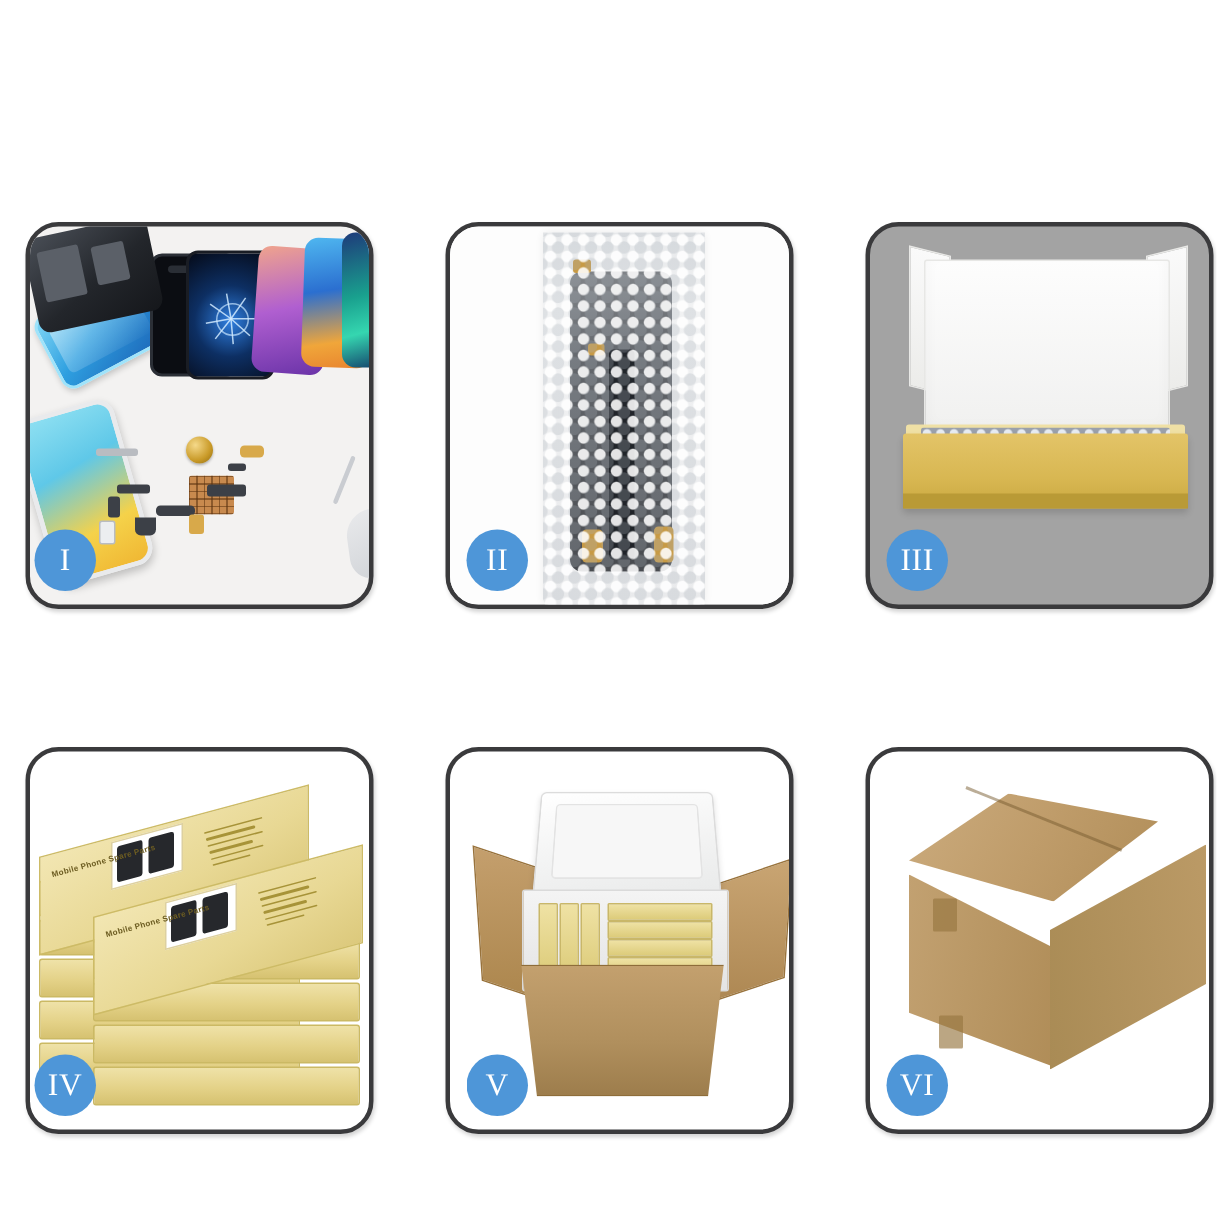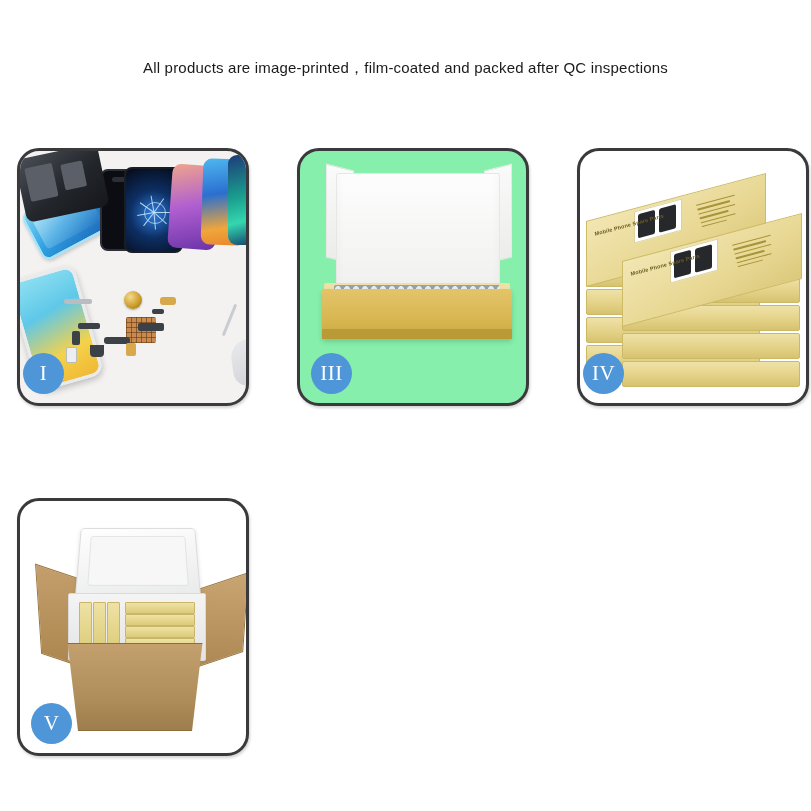--- a/index.html
+++ b/index.html
@@ -184,21 +184,21 @@
     background-size:11px 11px;
     opacity:.92;
   }
   .bubbles.b2{
     background-image:radial-gradient(circle at 5px 5px,rgba(170,178,186,.45) 3.8px,rgba(255,255,255,0) 4.4px);
     background-position:5px 5px;
     opacity:.6;
   }
 
   
-  .p3{background:#86efac;}
+  .p3{background:#a3a3a3;}
   .lid-back{
     position:absolute;left:36px;top:22px;width:162px;height:118px;
     background:linear-gradient(180deg,#fdfdfd,#f0f0ef);
     border:1px solid #e7e7e5;border-radius:2px;
     box-shadow:inset 0 -6px 10px rgba(0,0,0,.04);
   }
   .lid-flap-l{
     position:absolute;left:26px;top:16px;width:26px;height:92px;
     background:linear-gradient(180deg,#fafafa,#ececea);
     transform:skewY(14deg);border:1px solid #e8e8e6;
@@ -320,21 +320,20 @@
     background:linear-gradient(260deg,#bb9a66,#a98b55);
     clip-path:polygon(0 38%,100% 0,100% 62%,0 100%);
   }
   .seam{position:absolute;background:rgba(120,92,48,.5);}
   .tapep{position:absolute;background:rgba(150,118,64,.65);border-radius:1px;}
 </style>
 </head>
 <body>
 
 <div class="header">
-  <div class="subtitle">All products are image-printed，film-coated and packed after QC inspections</div>
 </div>
 
 <div class="grid">
 
   <div class="panel p1">
     <div class="scene">
       <div class="ph ph-film"></div>
       <div class="ph ph-glass"></div>
       <div class="ph ph-broken">
         <div class="crack">
@@ -368,20 +367,36 @@
       <div class="prt" style="left:118px;top:172px;width:26px;height:8px;"></div>
       <div class="prt wh" style="left:46px;top:196px;width:9px;height:14px;"></div>
       <div class="prt" style="left:70px;top:194px;width:14px;height:12px;border-radius:0 0 4px 4px;"></div>
       <div class="prt gd" style="left:106px;top:192px;width:10px;height:13px;border-radius:2px;"></div>
       <div class="tweez"></div>
       <div class="hand"></div>
     </div>
     <div class="badge">I</div>
   </div>
 
+  <div class="panel p2">
+    <div class="scene">
+      <div class="bw-bg"></div>
+      <div class="bw-wrap">
+        <div class="screen-in"></div>
+        <div class="flex-strip"></div>
+        <div class="conn" style="left:20px;top:18px;width:12px;height:9px;"></div>
+        <div class="conn" style="left:30px;top:74px;width:11px;height:8px;"></div>
+        <div class="conn" style="left:26px;top:198px;width:14px;height:22px;border-radius:3px;"></div>
+        <div class="conn" style="left:74px;top:196px;width:13px;height:24px;border-radius:3px;"></div>
+        <div class="bubbles"></div>
+        <div class="bubbles b2"></div>
+      </div>
+    </div>
+    <div class="badge inside">II</div>
+  </div>
 
   <div class="panel p3">
     <div class="scene">
       <div class="lid-flap-l"></div>
       <div class="lid-flap-r"></div>
       <div class="lid-back"></div>
       <div class="tray-lip"></div>
       <div class="bubble-fill"></div>
       <div class="tray"></div>
       <div class="tray-edge"></div>
@@ -449,14 +464,25 @@
         <div class="ybox" style="left:56px;top:8px;width:68px;height:10px;"></div>
         <div class="ybox" style="left:56px;top:20px;width:68px;height:10px;"></div>
         <div class="ybox" style="left:56px;top:32px;width:68px;height:10px;"></div>
         <div class="ybox" style="left:56px;top:44px;width:68px;height:11px;"></div>
       </div>
       <div class="c-body"></div>
     </div>
     <div class="badge inside">V</div>
   </div>
 
+  <div class="panel p6">
+    <div class="scene">
+      <div class="box-top"></div>
+      <div class="box-front"></div>
+      <div class="box-side"></div>
+      <div class="seam" style="left:60px;top:44px;width:112px;height:1.5px;transform:rotate(22deg);"></div>
+      <div class="tapep" style="left:42px;top:98px;width:16px;height:22px;"></div>
+      <div class="tapep" style="left:46px;top:176px;width:16px;height:22px;"></div>
+    </div>
+    <div class="badge inside">VI</div>
+  </div>
 
 </div>
 
 </body></html>

